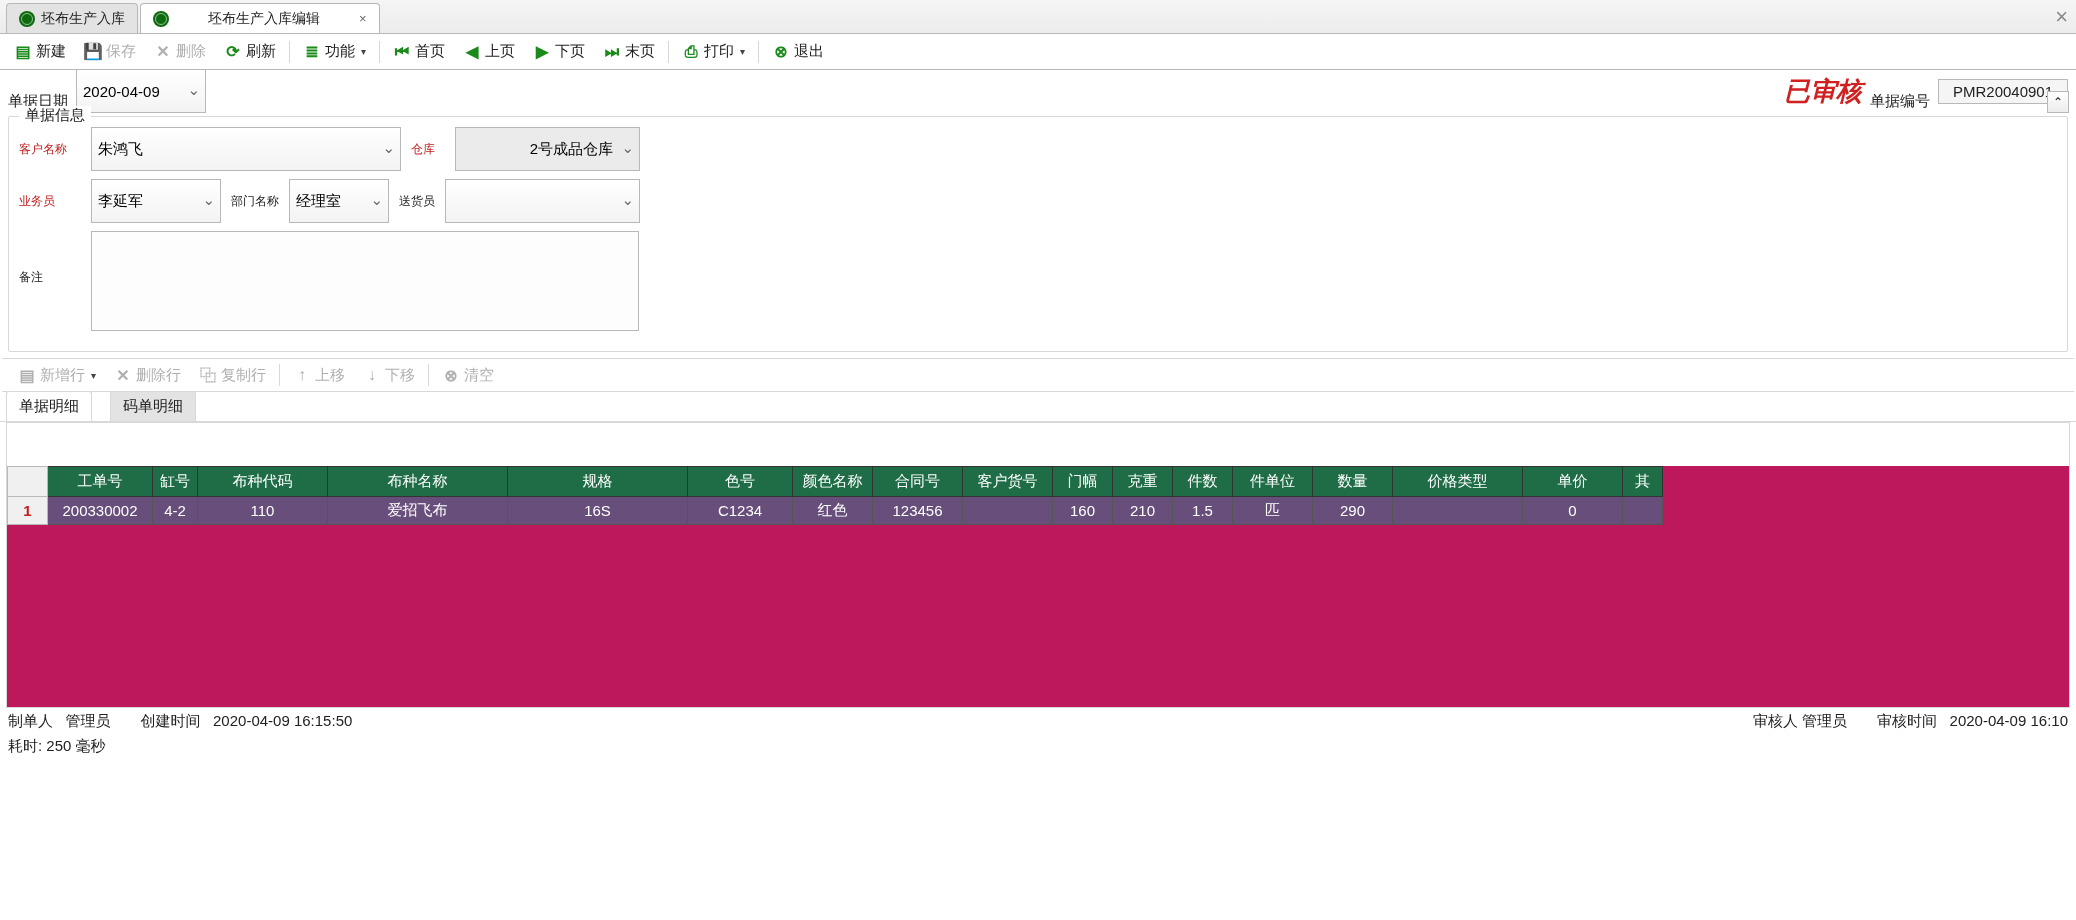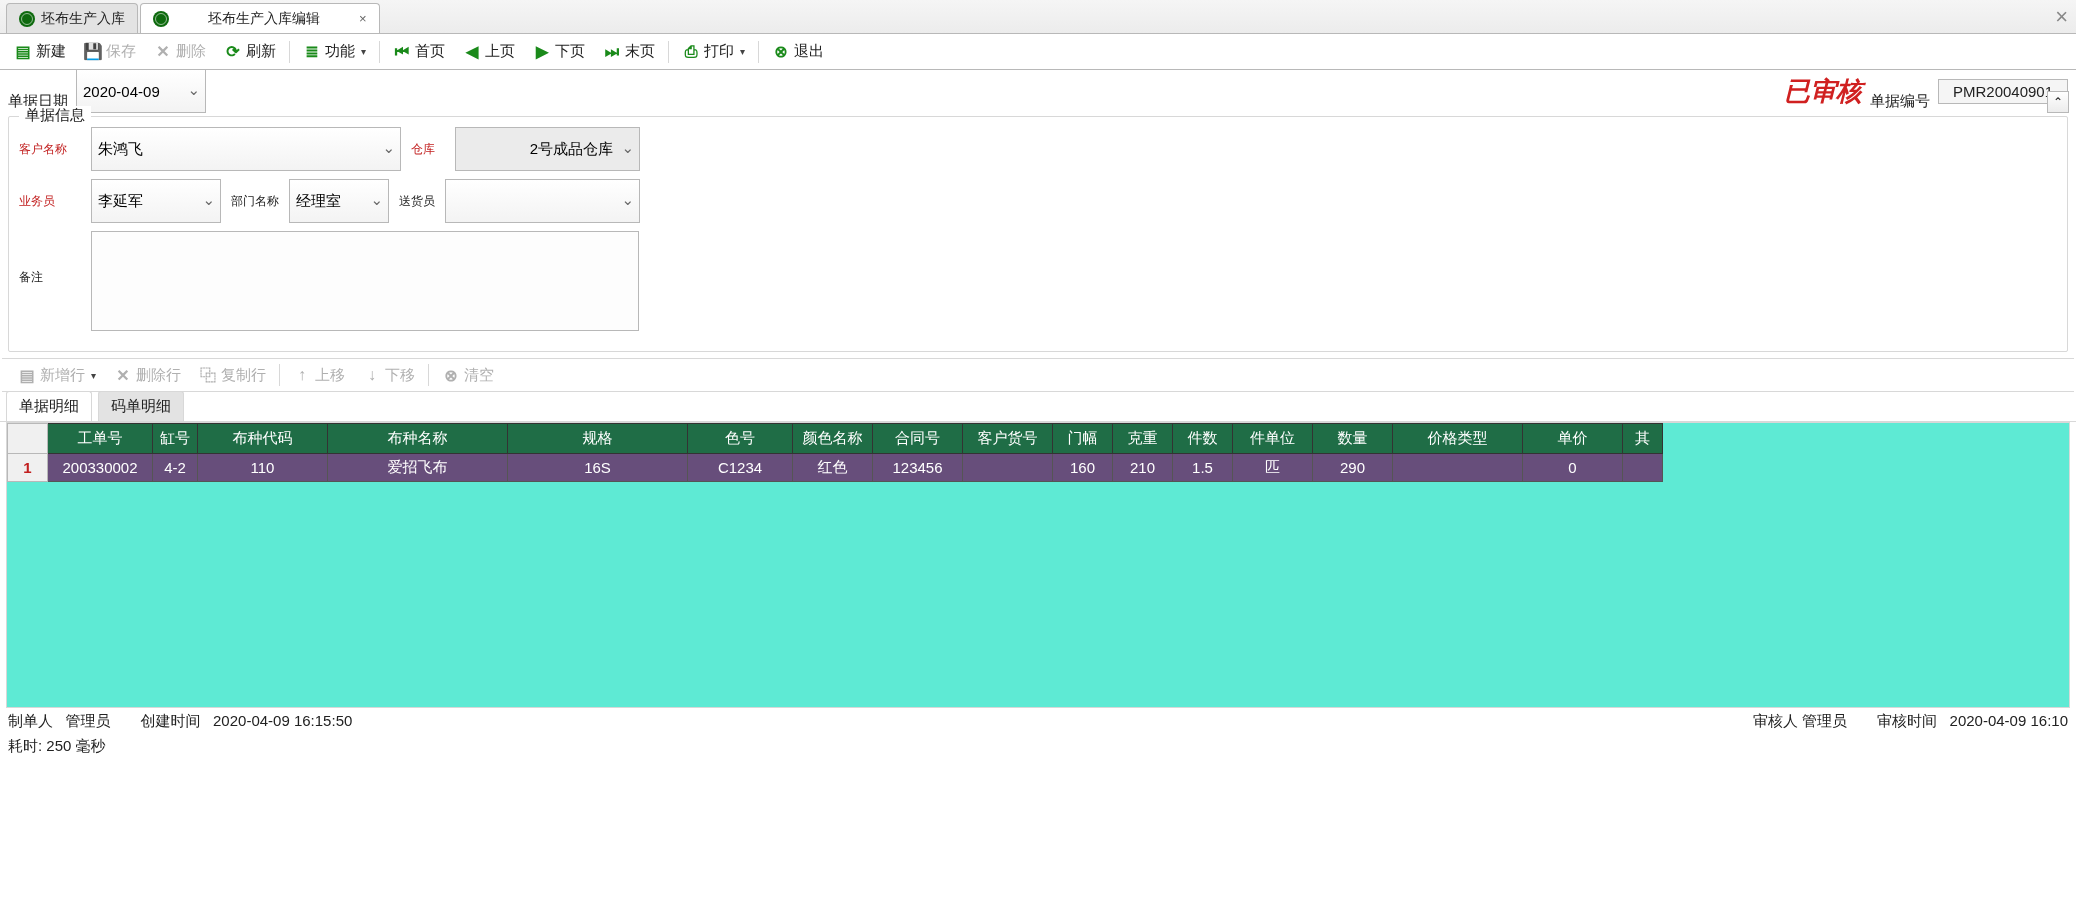--- a/index.html
+++ b/index.html
@@ -54,25 +54,25 @@
   .fieldset .legend{position:absolute;top:-11px;left:10px;background:var(--bg);padding:0 6px;font-size:15px;}
   .form-row{display:flex;align-items:center;gap:10px;margin-bottom:8px;}
   .form-row .fl{min-width:62px;font-size:12px;}
   .fl.req{color:var(--red);}
   .collapse-btn{position:absolute;right:-2px;top:-26px;width:22px;height:22px;border:1px solid var(--border);background:linear-gradient(#fff,#ececec);display:flex;align-items:center;justify-content:center;font-size:12px;cursor:pointer;}
   textarea.input{height:100px;width:548px;resize:none;}
   
   .detail-toolbar{height:34px;border-top:1px solid var(--border-light);border-bottom:1px solid var(--border-light);display:flex;align-items:center;padding:0 8px;gap:2px;margin:0 2px;}
   
   .detail-tabs{display:flex;align-items:flex-end;height:30px;padding-left:6px;border-bottom:1px solid var(--border-light);}
-  .dtab{padding:5px 12px;border:1px solid var(--border-light);border-bottom:none;margin-right:6px;background:var(--tab-inactive);font-size:15px;cursor:pointer;border-radius:3px 3px 0 0;}
+  .dtab{padding:5px 12px;border:1px solid var(--border-light);border-bottom:none;margin-right:18px;background:var(--tab-inactive);font-size:15px;cursor:pointer;border-radius:3px 3px 0 0;}
   .dtab.active{background:var(--bg);}
   
   .grid-wrap{border:1px solid var(--border-light);margin:0 6px;height:286px;overflow:hidden;display:flex;flex-direction:column;}
-  .grid-scroll{flex:1;overflow-x:scroll;overflow-y:hidden;background:#5eead4;}
+  .grid-scroll{flex:1;overflow-x:scroll;overflow-y:hidden;background:#be185d;margin-top:43px;}
   table.grid{border-collapse:collapse;table-layout:fixed;}
   table.grid th{background:var(--header-green);color:#fff;font-weight:normal;font-size:15px;border:1px solid #333;height:30px;text-align:center;padding:0 4px;}
   table.grid td{border:1px solid #555;height:28px;text-align:center;font-size:15px;color:#fff;background:var(--row-purple);padding:0 4px;}
   table.grid th.rownum,table.grid td.rownum{background:#f0f0f0;color:var(--red);width:40px;font-weight:bold;border:1px solid var(--border);}
   
   .footer{display:flex;align-items:center;padding:4px 8px;gap:30px;font-size:15px;}
   .footer .spacer{flex:1;}
   .timing{padding:2px 8px;font-size:15px;}
 </style>
 </head>

